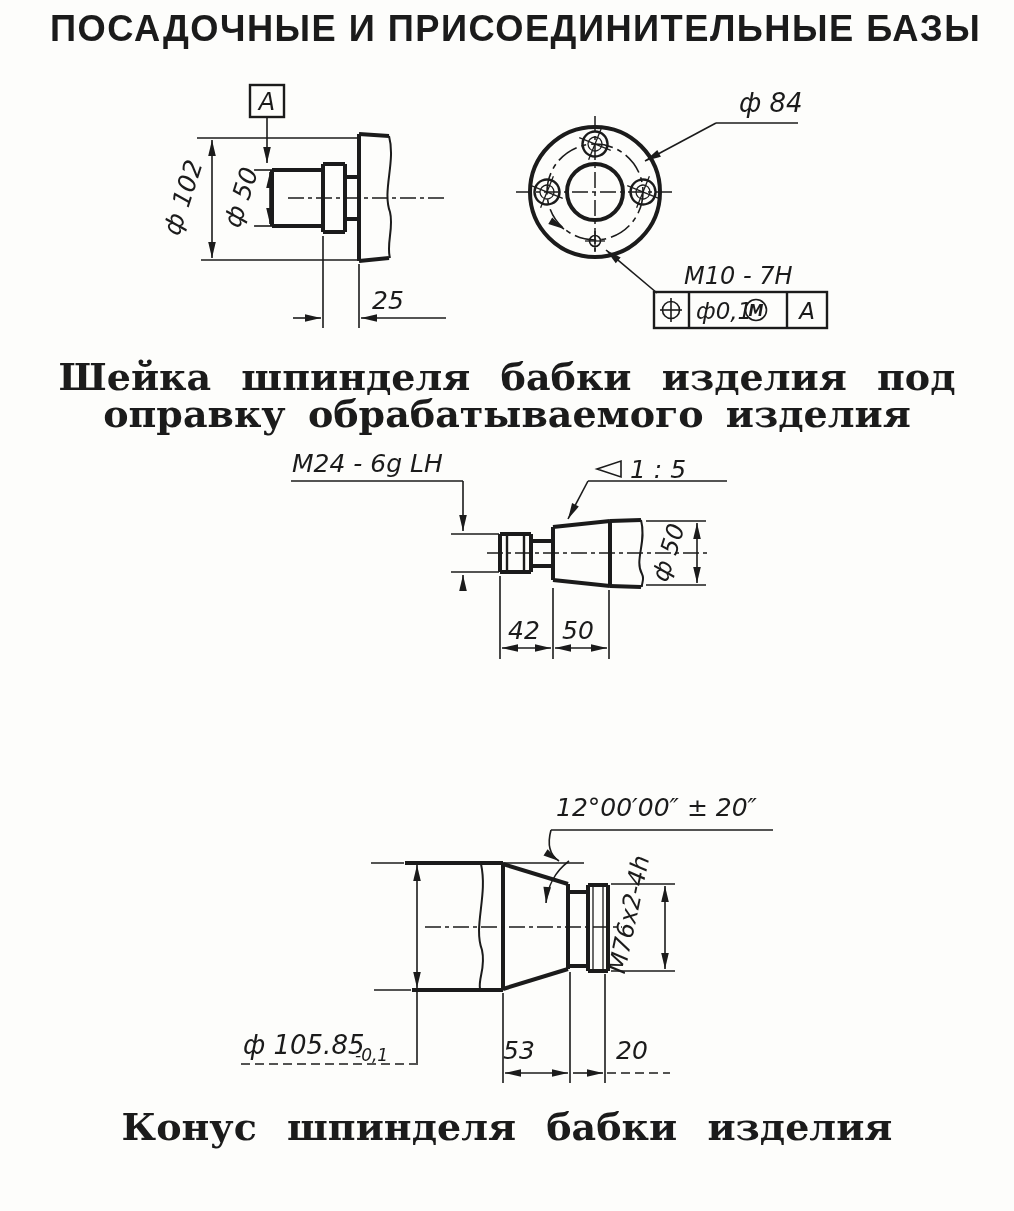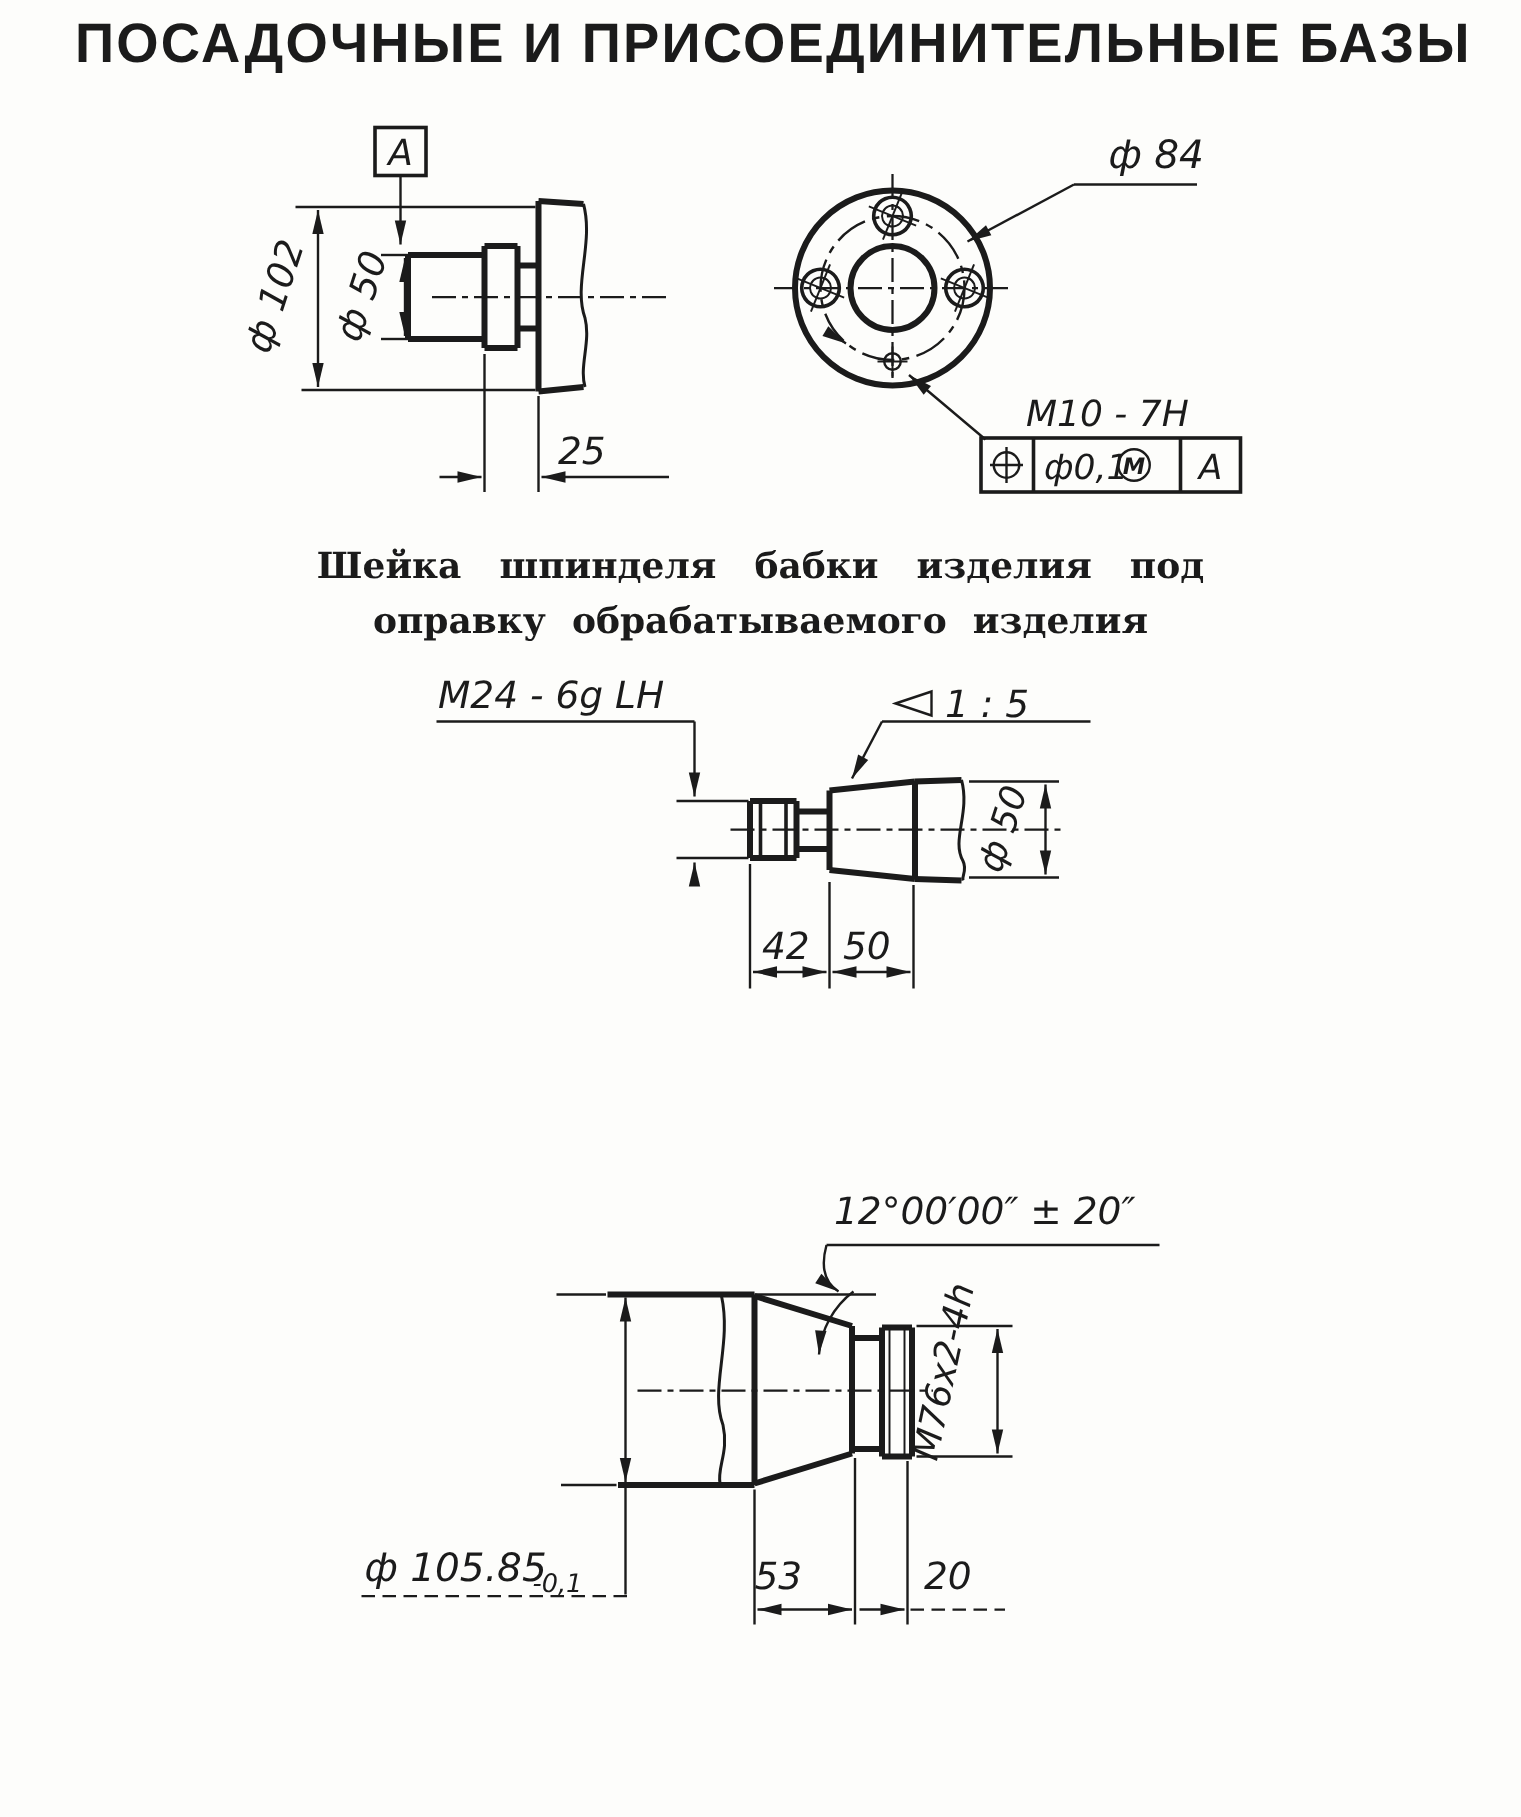--- a/index.html
+++ b/index.html
@@ -3,21 +3,21 @@
 <meta charset="utf-8">
 <style>
   :root { --ink:#1b1b1b; --paper:#fdfdfb; }
   html,body{margin:0;padding:0;background:#e8e8e8;}
   .page{position:relative;width:1014px;height:1211px;background:var(--paper);
         overflow:hidden;color:var(--ink);}
   .title{position:absolute;left:50px;top:8px;width:960px;
          font-family:"Liberation Sans",sans-serif;font-weight:bold;font-size:37px;
          letter-spacing:1.5px;white-space:nowrap;transform:scaleX(0.98);transform-origin:left;}
   .caption{position:absolute;left:0;width:1014px;text-align:center;
-           font-family:"DejaVu Serif",serif;font-weight:bold;font-size:24px;line-height:37px;}
+           font-family:"DejaVu Serif",serif;font-weight:bold;font-size:38px;line-height:37px;}
   .cap1{top:358px;} .cap2{top:684px;} .cap3{top:1108px;}
   .ws-wide{word-spacing:17px;} .ws-mid{word-spacing:9px;} .ws-big{word-spacing:22px;}
   svg.blueprint{position:absolute;left:0;top:0;color:var(--ink);}
   svg .b{stroke:currentColor;stroke-width:4;fill:none;stroke-linejoin:round;}
   svg .b2{stroke:currentColor;stroke-width:2.4;fill:none;}
   svg .t{stroke:currentColor;stroke-width:1.6;fill:none;}
   svg .t2{stroke:currentColor;stroke-width:1.3;fill:none;}
   svg .w{stroke:currentColor;stroke-width:2;fill:none;}
   svg .cl{stroke:currentColor;stroke-width:1.5;fill:none;stroke-dasharray:16 4 4 4;}
   svg .bc{stroke:currentColor;stroke-width:1.6;fill:none;stroke-dasharray:22 5 5 5;}
@@ -232,15 +232,16 @@
     </g>
   </svg>
 
   <div class="caption cap1">
     <div class="ws-wide">Шейка шпинделя бабки изделия под</div>
     <div class="ws-mid">оправку обрабатываемого изделия</div>
   </div>
 
 
   <div class="caption cap3">
+    <div class="ws-wide">Конус шпинделя бабки изделия</div>
   </div>
 
 </div>
 
 </body></html>

